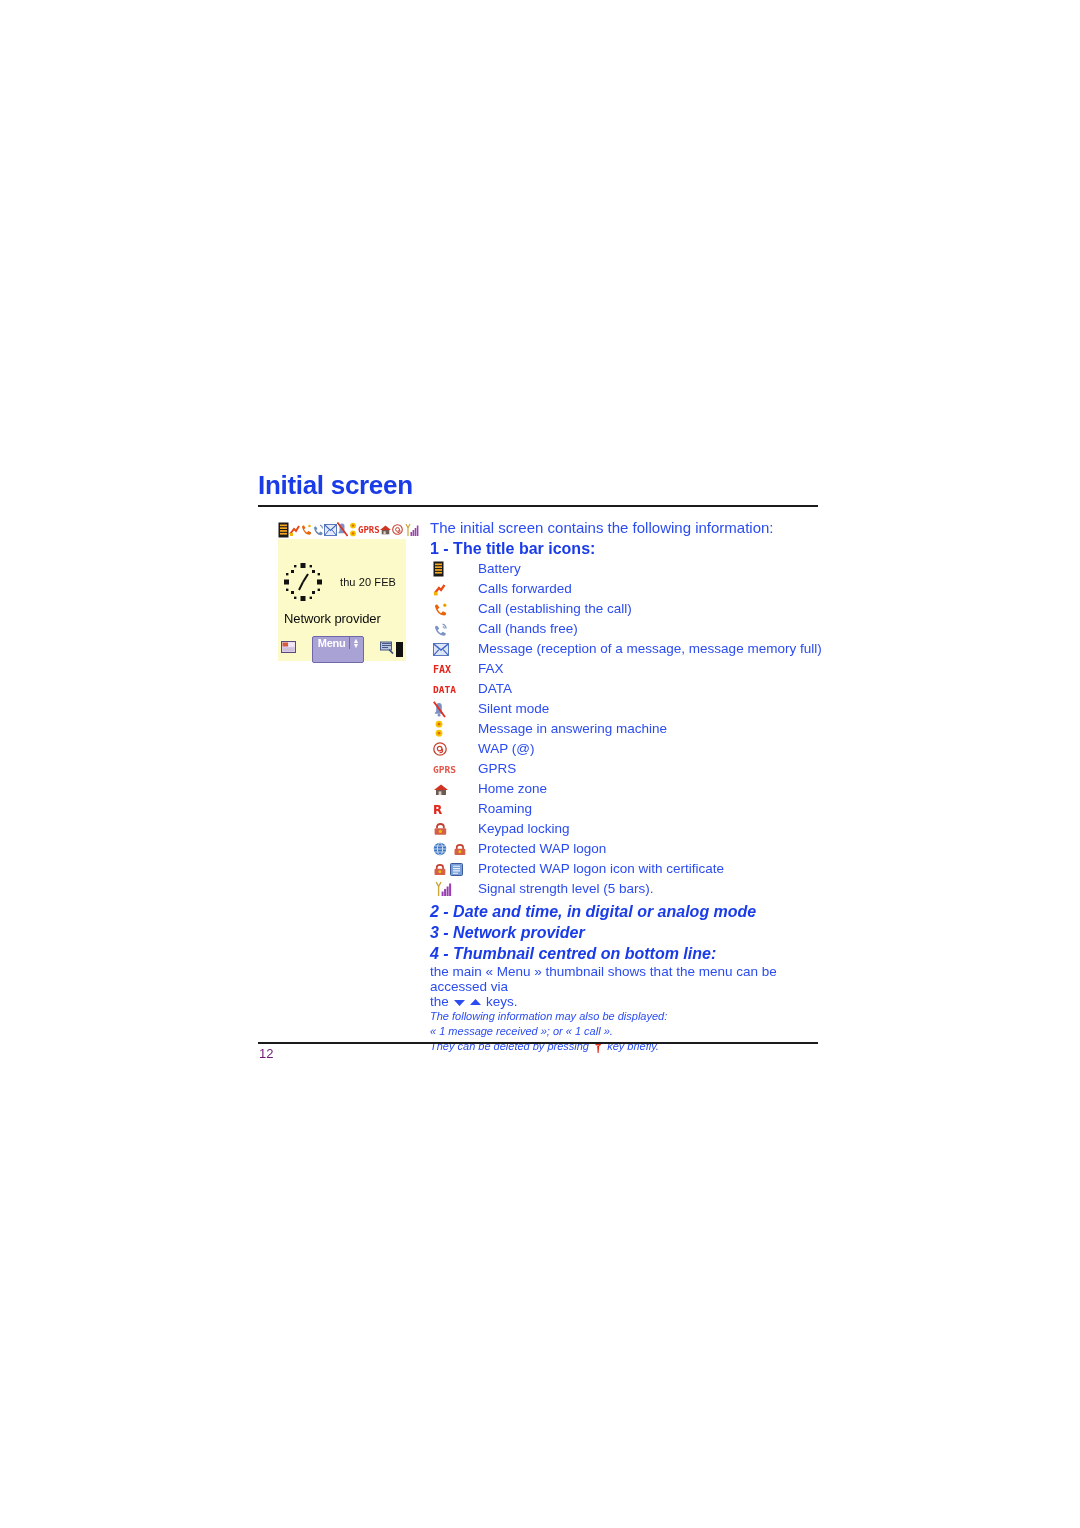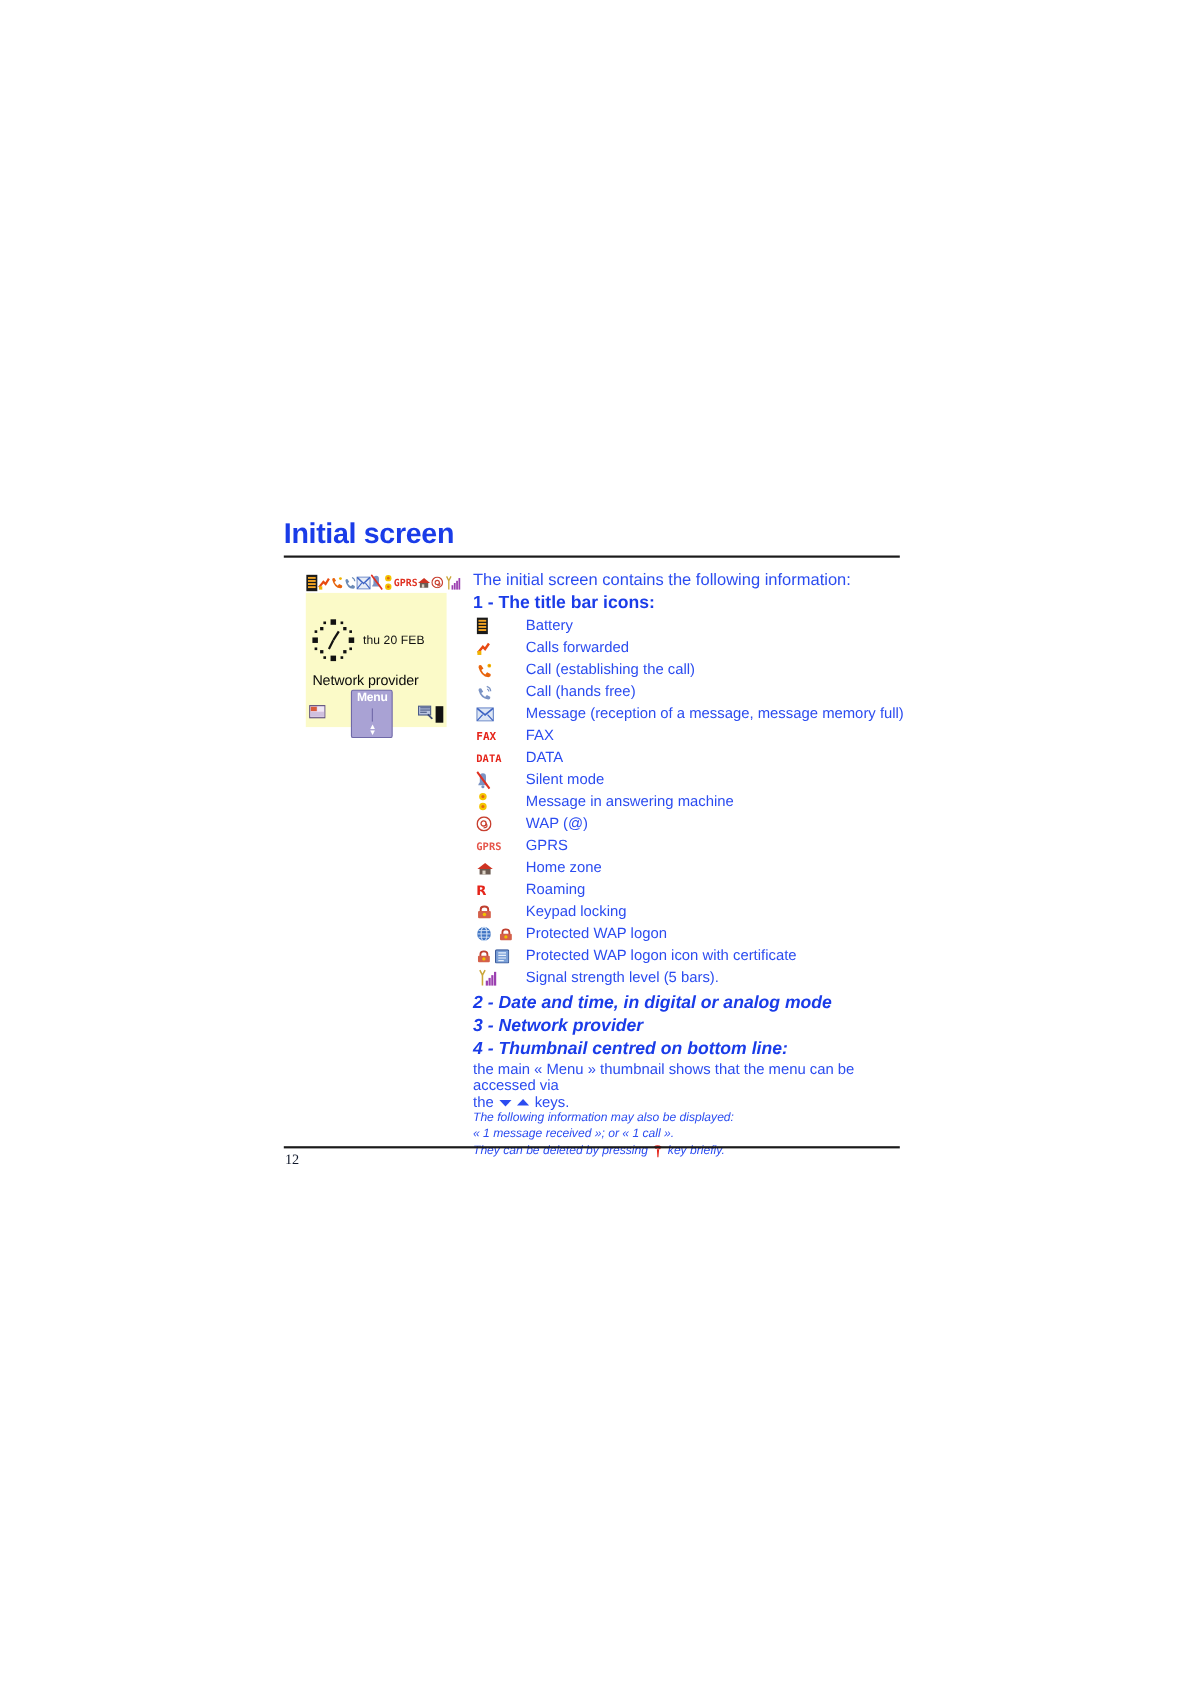--- a/index.html
+++ b/index.html
@@ -94,21 +94,21 @@
     align-items: center;
   }
   .analog-clock {
     width: 42px;
     height: 42px;
     position: relative;
   }
   .date-text {
     font-size: 11px;
     color: #111;
-    margin-left: 6px;
+    margin-left: 16px;
     font-family: "Liberation Sans", sans-serif;
     white-space: nowrap;
     letter-spacing: 0.1px;
   }
   .provider-text {
     position: absolute;
     left: 6px;
     top: 72px;
     font-size: 13px;
     color: #0a0a0a;
@@ -126,28 +126,27 @@
     justify-content: space-between;
     padding: 0 3px;
     box-sizing: border-box;
   }
   .menu-pill {
     background: #a9a2d4;
     border: 1px solid #6f68a8;
     color: #ffffff;
     font-size: 11px;
     font-weight: bold;
-    padding: 0px 4px 1px 5px;
+    padding: 0px 4px 12px 5px;
     border-radius: 2px;
     display: flex;
     align-items: center;
     gap: 3px;
     line-height: 13px;
     letter-spacing: -0.2px;
-    flex-direction: column;
   }
   .menu-pill .sep {
     width: 1px;
     height: 12px;
     background: #6f68a8;
   }
   .menu-pill .arrows {
     display: flex;
     flex-direction: column;
     line-height: 5px;
@@ -234,22 +233,21 @@
     top: 1042px;
     width: 560px;
     height: 2px;
     background: #1b1b1b;
   }
   .page-num {
     position: absolute;
     left: 259px;
     top: 1046px;
     font-size: 13px;
-    color: #0f172a;
-    font-family: Liberation Serif, serif;
+    color: #701a75;
   }
 </style>
 </head>
 <body>
 
 <div id="page">
 
   <div id="content-block">
 
     <h1 class="doc-title">Initial screen</h1>

